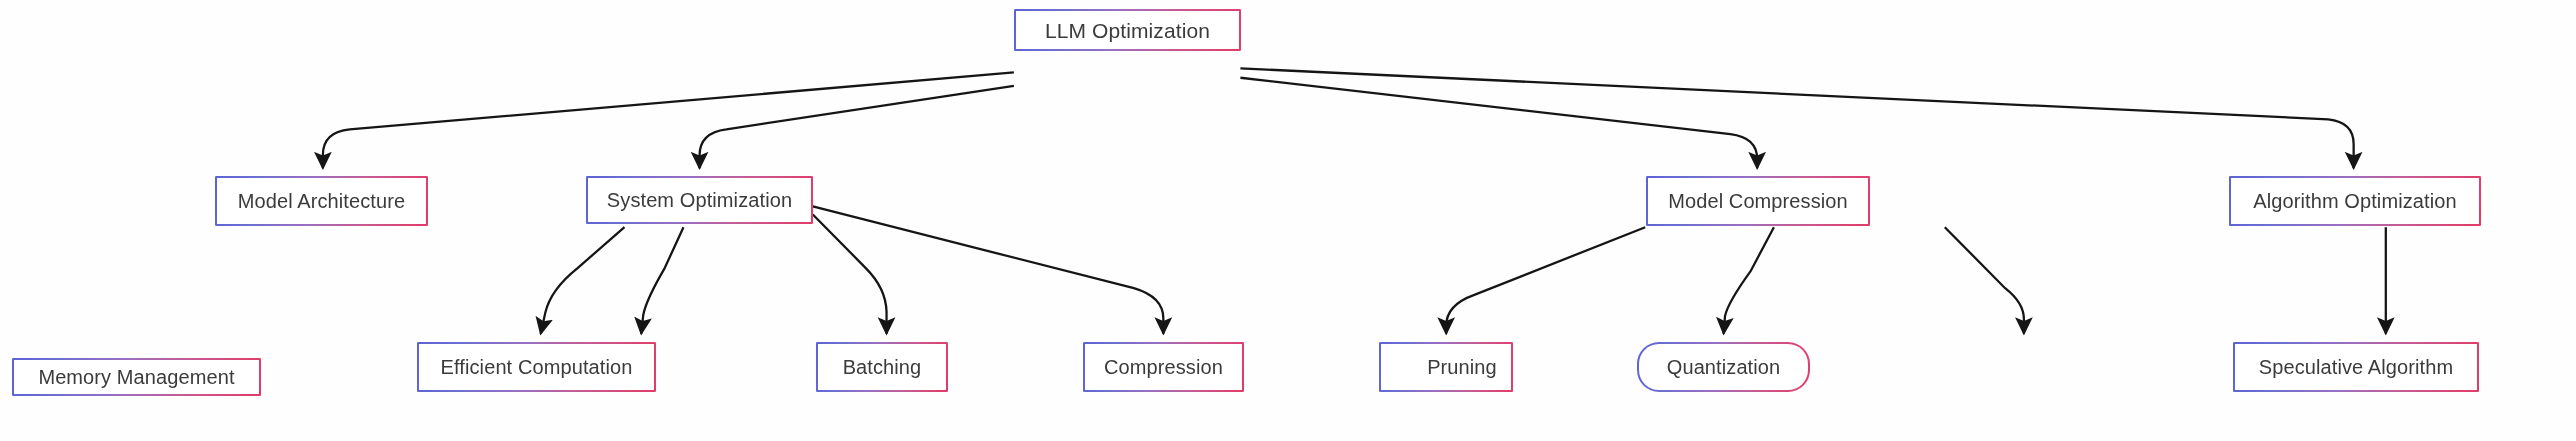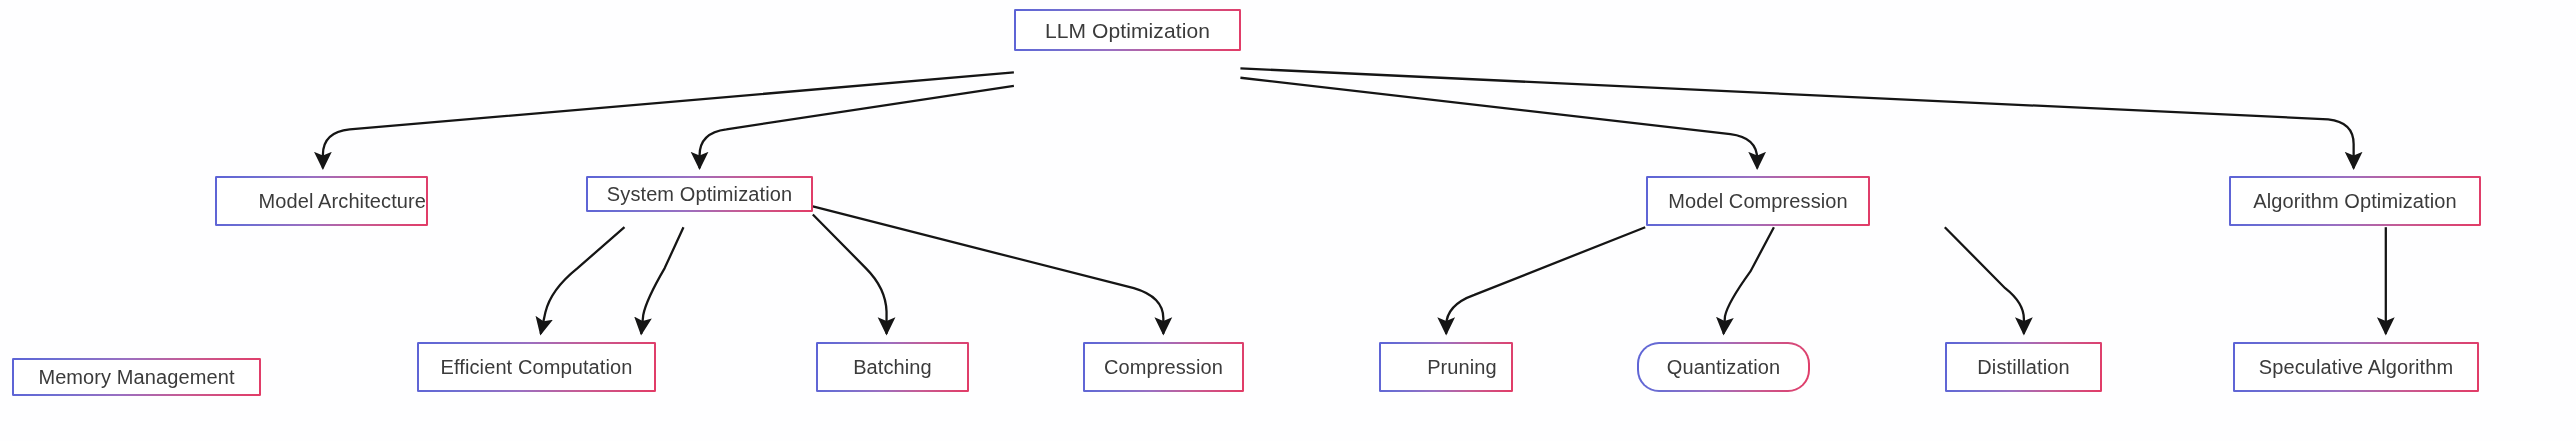--- a/index.html
+++ b/index.html
@@ -85,62 +85,59 @@
 
     <path d="M2900,339 L2990,430 Q3018,452 3018,476 L3018,498" fill="none" stroke="#151515" stroke-width="3.4" marker-end="url(#arrowhead)"></path>
 
     <path d="M3558,339 L3558,498" fill="none" stroke="#151515" stroke-width="3.4" marker-end="url(#arrowhead)"></path>
   </svg>
 
   <div class="node level-0" style="left:1014px; top:9.4px; width:227px; height:42px;">
     <span class="node-label">LLM Optimization</span>
   </div>
 
-  <div class="node level-1" style="left:215px; top:176px; width:213px; height:50px;justify-content:flex-end;">
+  <div class="node level-1" style="left:215px; top:176px; width:213px; height:50px;">
     <span class="node-label">Model Architecture</span>
   </div>
 
-  <div class="node level-1" style="left:586px; top:176px; width:227px; height:36px;">
+  <div class="node level-1" style="left:586px; top:176px; width:227px; height:48px;">
     <span class="node-label">System Optimization</span>
   </div>
 
   <div class="node level-1" style="left:1646px; top:176px; width:224px; height:50px;align-items:center;">
     <span class="node-label">Model Compression</span>
   </div>
 
   <div class="node level-1" style="left:2229px; top:176px; width:252px; height:50px;">
     <span class="node-label">Algorithm Optimization</span>
   </div>
 
   <div class="node level-2" style="left:12px; top:358px; width:249px; height:38px;">
     <span class="node-label">Memory Management</span>
   </div>
 
   <div class="node level-2" style="left:417px; top:342px; width:239px; height:50px;align-items:center;">
     <span class="node-label">Efficient Computation</span>
   </div>
 
-  <div class="node level-2" style="left:816px; top:342px; width:153px; height:50px;">
+  <div class="node level-2" style="left:816px; top:342px; width:132px; height:50px;">
     <span class="node-label">Batching</span>
   </div>
 
   <div class="node level-2" style="left:1083px; top:342px; width:161px; height:50px;">
     <span class="node-label">Compression</span>
   </div>
 
   <div class="node level-2" style="left:1379px; top:342px; width:134px; height:50px;padding-left:32px;">
     <span class="node-label">Pruning</span>
   </div>
 
   <div class="node level-2" style="left:1637px; top:342px; width:173px; height:50px;border-radius:22px;">
     <span class="node-label">Quantization</span>
   </div>
 
-  <div class="node level-2" style="left:1945px; top:342px; width:157px; height:50px;">
-    <span class="node-label">Distillation</span>
-  </div>
 
   <div class="node level-2" style="left:2233px; top:342px; width:246px; height:50px;">
     <span class="node-label">Speculative Algorithm</span>
   </div>
 
 </div>
 
 
 </body></html>

